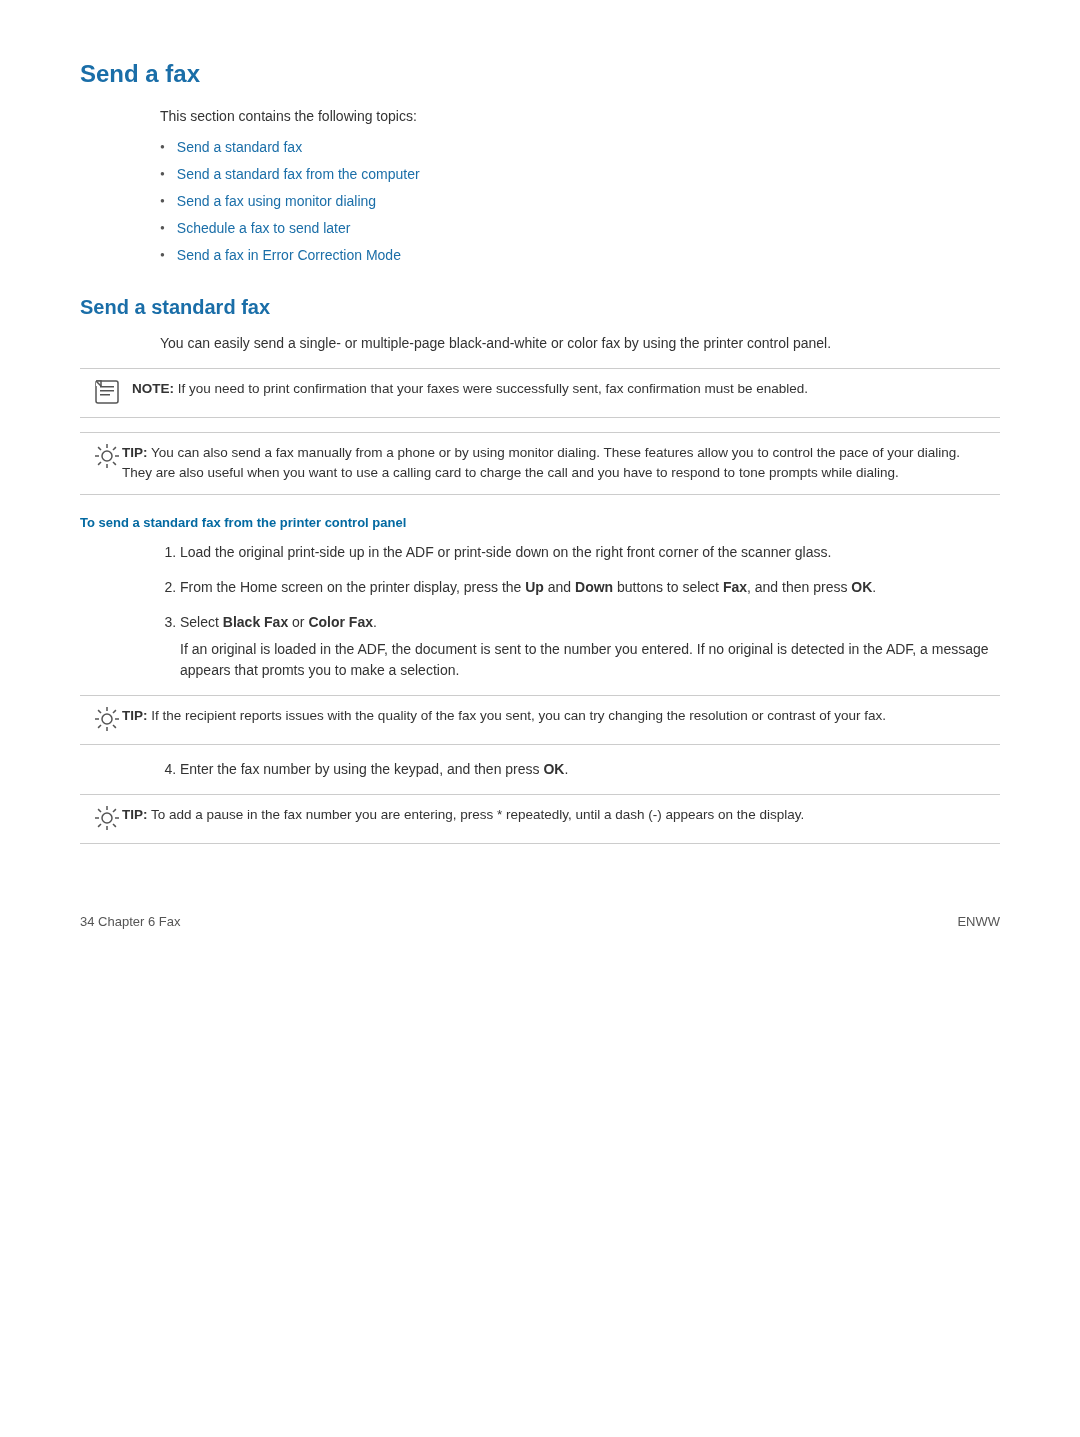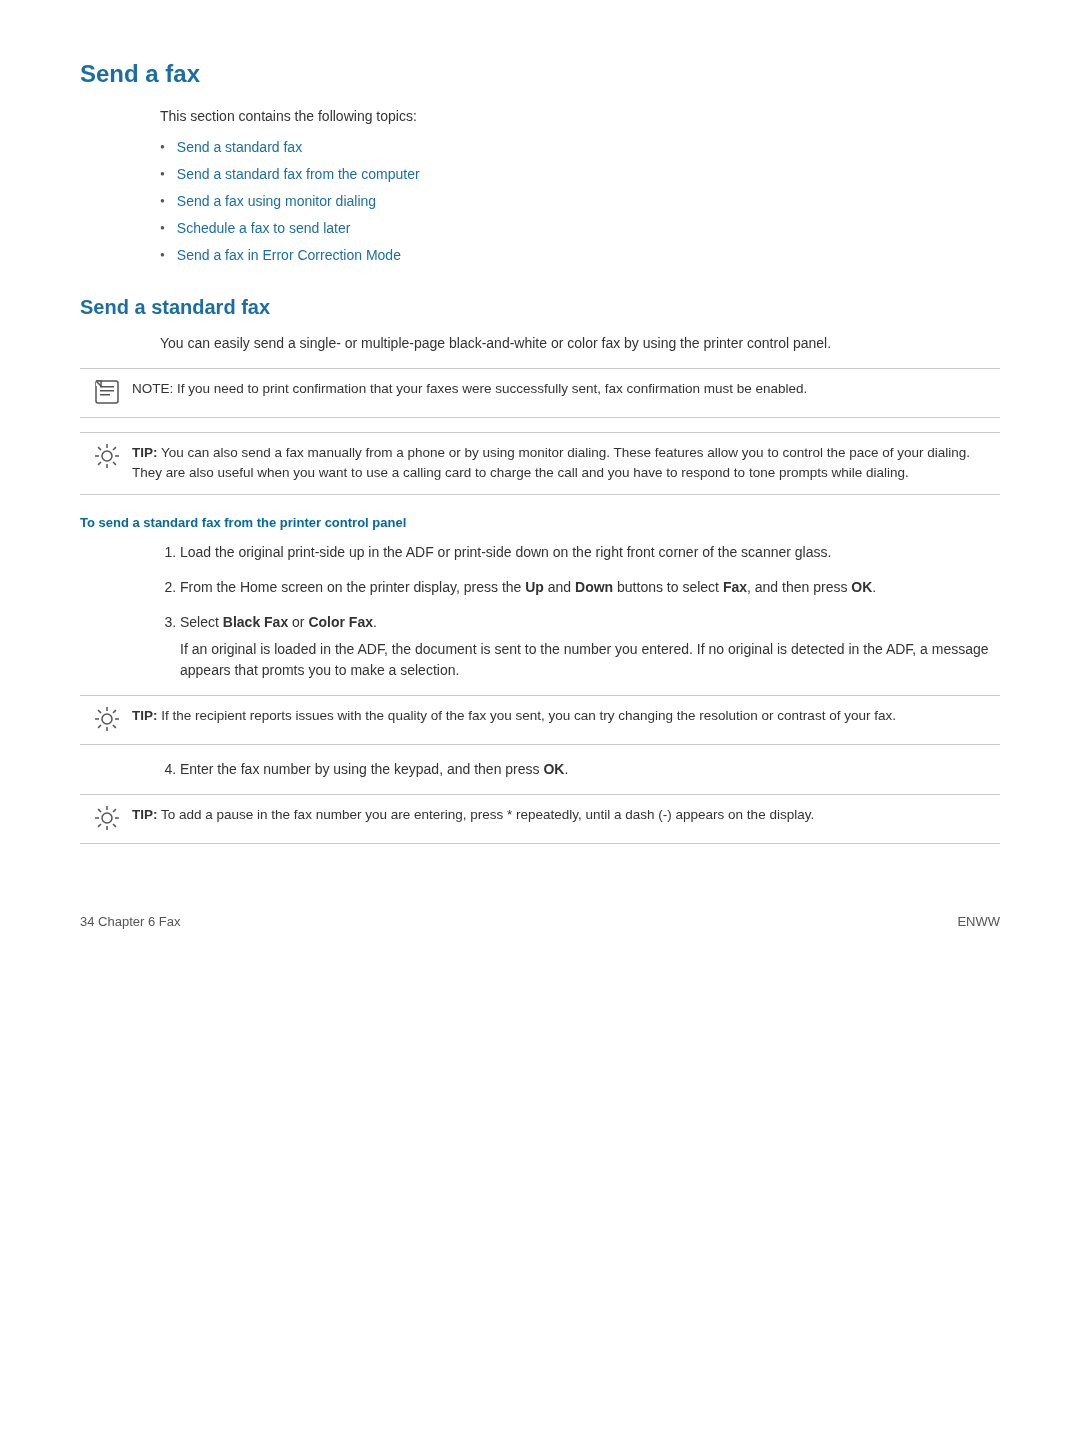--- a/index.html
+++ b/index.html
@@ -97,31 +97,30 @@
       height: 28px;
       margin-top: 0px;
     }
 
     .note-text {
       line-height: 1.5;
       font-size: 13.5px;
     }
 
     .note-label {
-      font-weight: normal;
+      font-weight: bold;
     }
 
     .tip-box {
       border-top: 1px solid #ccc;
       border-bottom: 1px solid #ccc;
       padding: 10px 14px;
       margin: 14px 0;
       display: flex;
       align-items: flex-start;
-      gap: 10px;
     }
 
     .tip-icon {
       flex-shrink: 0;
       width: 28px;
       height: 28px;
       margin-top: 0px;
     }
 
     .tip-text {

